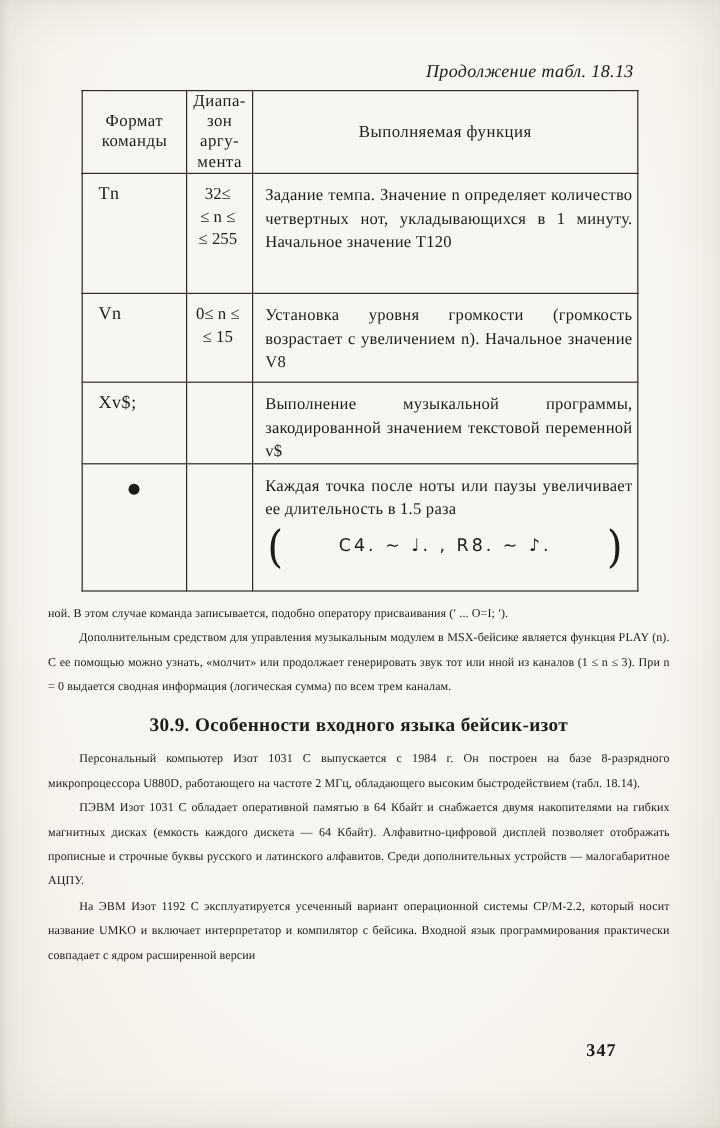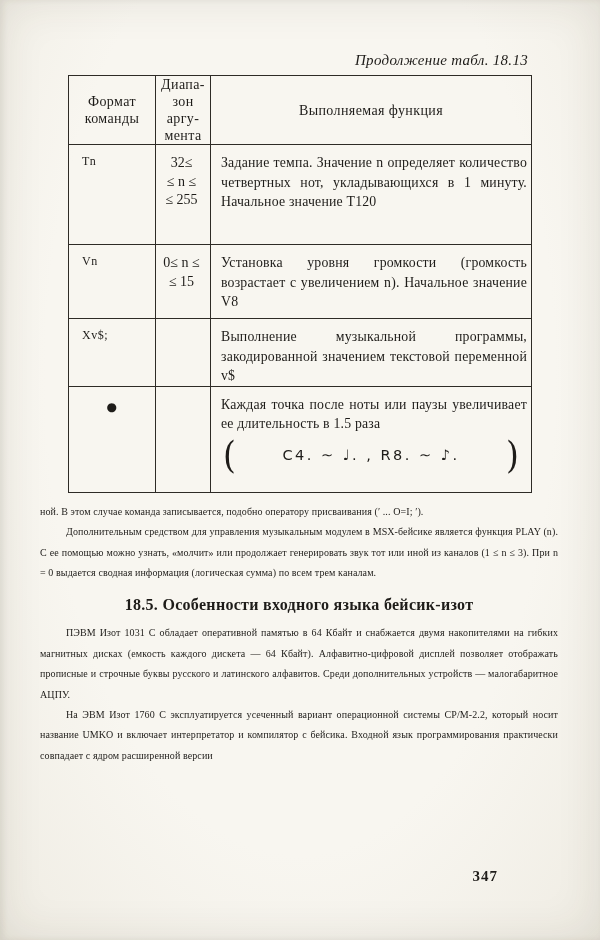--- a/index.html
+++ b/index.html
@@ -45,21 +45,21 @@
     height: 56px;
     font-weight: normal;
     font-size: 14px;
     line-height: 1.22;
     text-align: center;
     vertical-align: middle;
     letter-spacing: .4px;
   }
   .pre { white-space: pre-line; }
 
-  td.fmt { font-size: 12px; padding: 9px 0 0 13px; letter-spacing: .5px; }
+  td.fmt { font-size: 15px; padding: 9px 0 0 13px; letter-spacing: .5px; }
   td.fmt.dot {
     font-family: "DejaVu Sans", sans-serif;
     font-size: 12px;
     text-align: center;
     padding: 13px 0 0 0;
   }
   td.rng {
     text-align: center;
     font-size: 14px;
     line-height: 1.3;
@@ -110,21 +110,21 @@
   h2.sect {
     font-size: 16px;
     font-weight: bold;
     text-align: center;
     margin: 13px 0 9px 0;
     letter-spacing: .3px;
   }
   .pagenum {
     position: absolute;
     top: 868px;
-    right: 102px;
+    right: 86px;
     font-size: 15px;
     font-weight: bold;
     letter-spacing: 1px;
   }
 </style>
 </head>
 <body>
 
 <div class="page">
   <div class="content">
@@ -177,21 +177,22 @@
             </div>
           </td>
         </tr>
       </tbody>
     </table>
 
     <div class="bodytext">
       <p>ной. В этом случае команда записывается, подобно оператору присваивания (′ ... O=I; ′).</p>
       <p class="ind">Дополнительным средством для управления музыкальным модулем в MSX-бейсике является функция PLAY (n). С ее помощью можно узнать, «молчит» или продолжает генерировать звук тот или иной из каналов (1 ≤ n ≤ 3). При n = 0 выдается сводная информация (логическая сумма) по всем трем каналам.</p>
 
-      <h2 class="sect">18.5. Особенности входного языка бейсик-изот</h2>
+      <h2 class="sect">30.9. Особенности входного языка бейсик-изот</h2>
 
+      <p class="ind">Персональный компьютер Изот 1031 С выпускается с 1984 г. Он построен на базе 8-разрядного микропроцессора U880D, работающего на частоте 2 МГц, обладающего высоким быстродействием (табл. 18.14).</p>
       <p class="ind">ПЭВМ Изот 1031 С обладает оперативной памятью в 64 Кбайт и снабжается двумя накопителями на гибких магнитных дисках (емкость каждого дискета — 64 Кбайт). Алфавитно-цифровой дисплей позволяет отображать прописные и строчные буквы русского и латинского алфавитов. Среди дополнительных устройств — малогабаритное АЦПУ.</p>
-      <p class="ind">На ЭВМ Изот 1760 С эксплуатируется усеченный вариант операционной системы CP/M-2.2, который носит название UMKO и включает интерпретатор и компилятор с бейсика. Входной язык программирования практически совпадает с ядром расширенной версии</p>
+      <p class="ind">На ЭВМ Изот 1192 С эксплуатируется усеченный вариант операционной системы CP/M-2.2, который носит название UMKO и включает интерпретатор и компилятор с бейсика. Входной язык программирования практически совпадает с ядром расширенной версии</p>
     </div>
   </div>
 
   <div class="pagenum">347</div>
 </div>
 
 </body></html>

